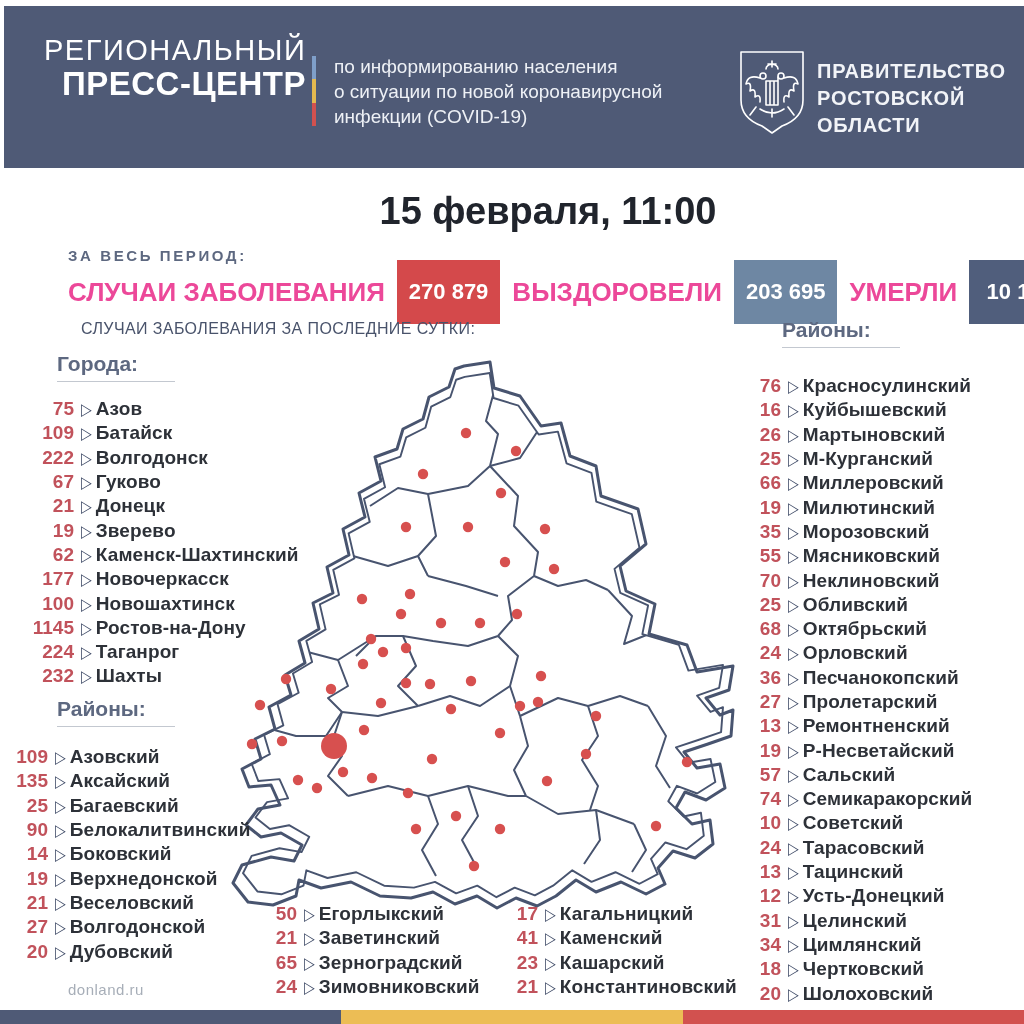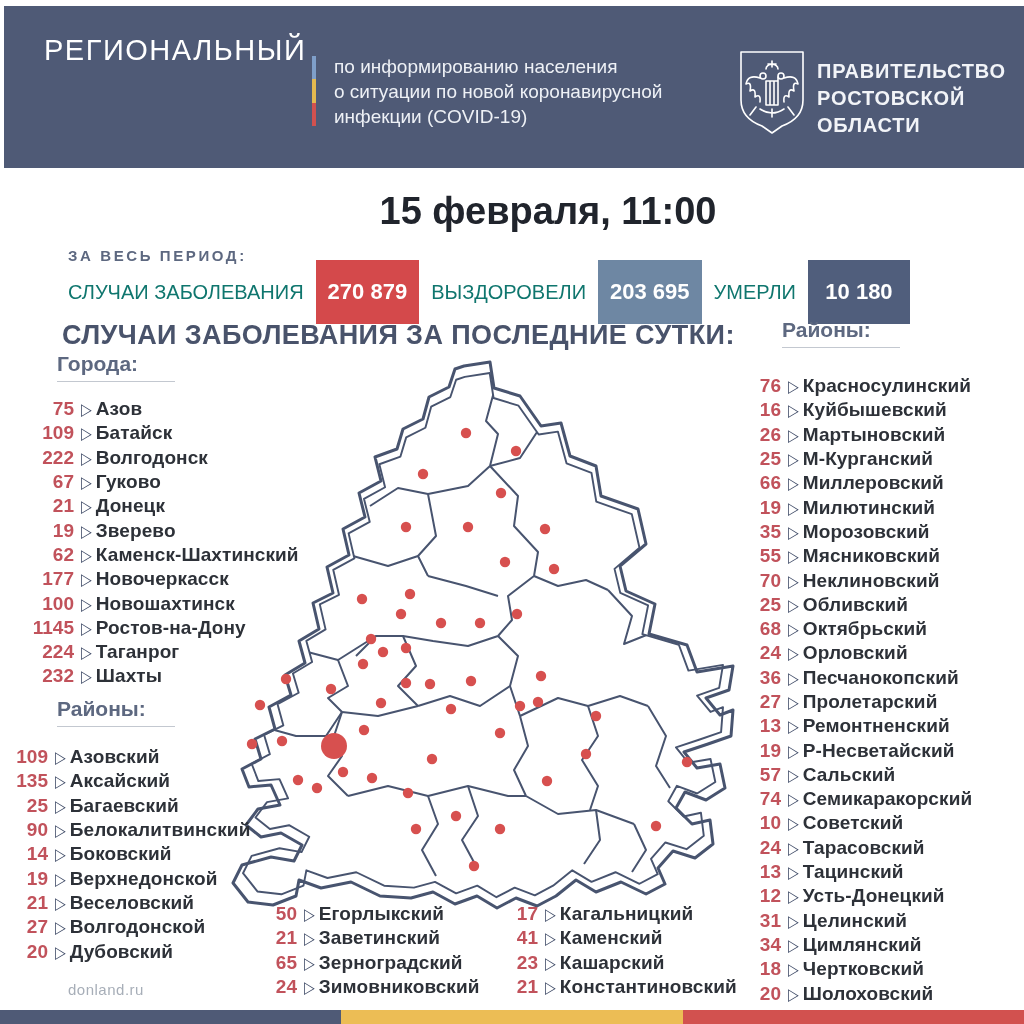--- a/index.html
+++ b/index.html
@@ -16,24 +16,24 @@
            color:#eef1f6;white-space:pre-line;}
   .emblem{position:absolute;left:732px;top:41px;}
   .gov{position:absolute;left:813px;top:52px;font-size:20px;line-height:27px;font-weight:600;
        letter-spacing:0.8px;color:#f2f4f8;white-space:pre-line;}
   
   .date-title{position:absolute;left:0;top:190px;width:1024px;text-align:center;
               font-size:38px;font-weight:700;color:#20242c;margin-left:36px;}
   .period{position:absolute;left:68px;top:247px;font-size:15px;font-weight:700;
           letter-spacing:2.6px;color:#5d6880;}
   .stats{position:absolute;left:68px;top:274px;height:36px;display:flex;align-items:center;gap:12px;}
-  .stats .lbl{font-size:20px;font-weight:400;color:#0f766e;white-space:nowrap;}
+  .stats .lbl{font-size:26px;font-weight:700;color:#ec4899;white-space:nowrap;}
   .badge{font-size:22px;font-weight:700;color:#ffffff;padding:19px 12px;white-space:nowrap;}
   .badge.deaths{min-width:78px;text-align:center;}
-  .daily{position:absolute;left:62px;top:320px;font-size:27px;font-weight:700;
+  .daily{position:absolute;left:81px;top:320px;font-size:16px;font-weight:400;
          letter-spacing:0.4px;color:#49536b;}
   
   .sec-h{position:absolute;font-size:21px;font-weight:700;color:#5d6880;}
   .sec-h:after{content:"";display:block;width:118px;border-bottom:1.5px solid #c3c8d0;margin-top:5px;}
   
   .list{position:absolute;}
   .row{display:flex;align-items:center;height:24.3px;}
   .num{color:#c1525b;font-weight:700;font-size:19px;text-align:right;flex:none;}
   .tri{color:#3e4a66;font-size:14px;margin:0 4px 0 7px;flex:none;transform:scaleY(1.2);}
   .nm{color:#2d3138;font-weight:600;font-size:19px;letter-spacing:0.1px;white-space:nowrap;}
@@ -50,20 +50,21 @@
   .stripe span{flex:1;}
 </style>
 </head>
 <body>
 
 <div class="canvas">
 
   <header class="hdr">
     <div class="brand">
       <div class="brand-l1">РЕГИОНАЛЬНЫЙ</div>
+      <div class="brand-l2">ПРЕСС-ЦЕНТР</div>
     </div>
     <div class="flagbar">
       <span style="background: rgb(127, 159, 201);"></span>
       <span style="background: rgb(229, 185, 79);"></span>
       <span style="background: rgb(210, 81, 79);"></span>
     </div>
     <div class="hdr-sub">по информированию населения
 о ситуации по новой коронавирусной
 инфекции (COVID-19)</div>
     <svg class="emblem" width="72" height="90" viewBox="0 0 72 90">

